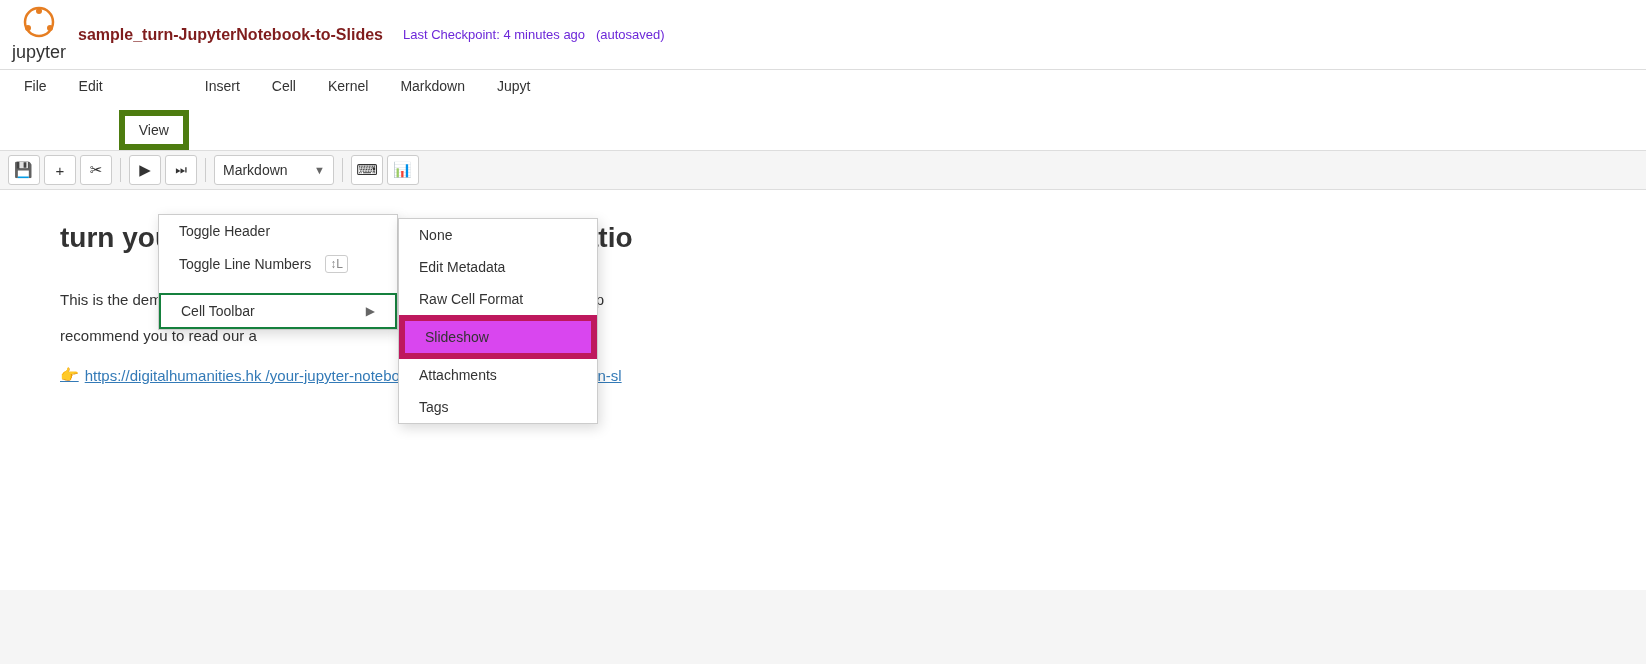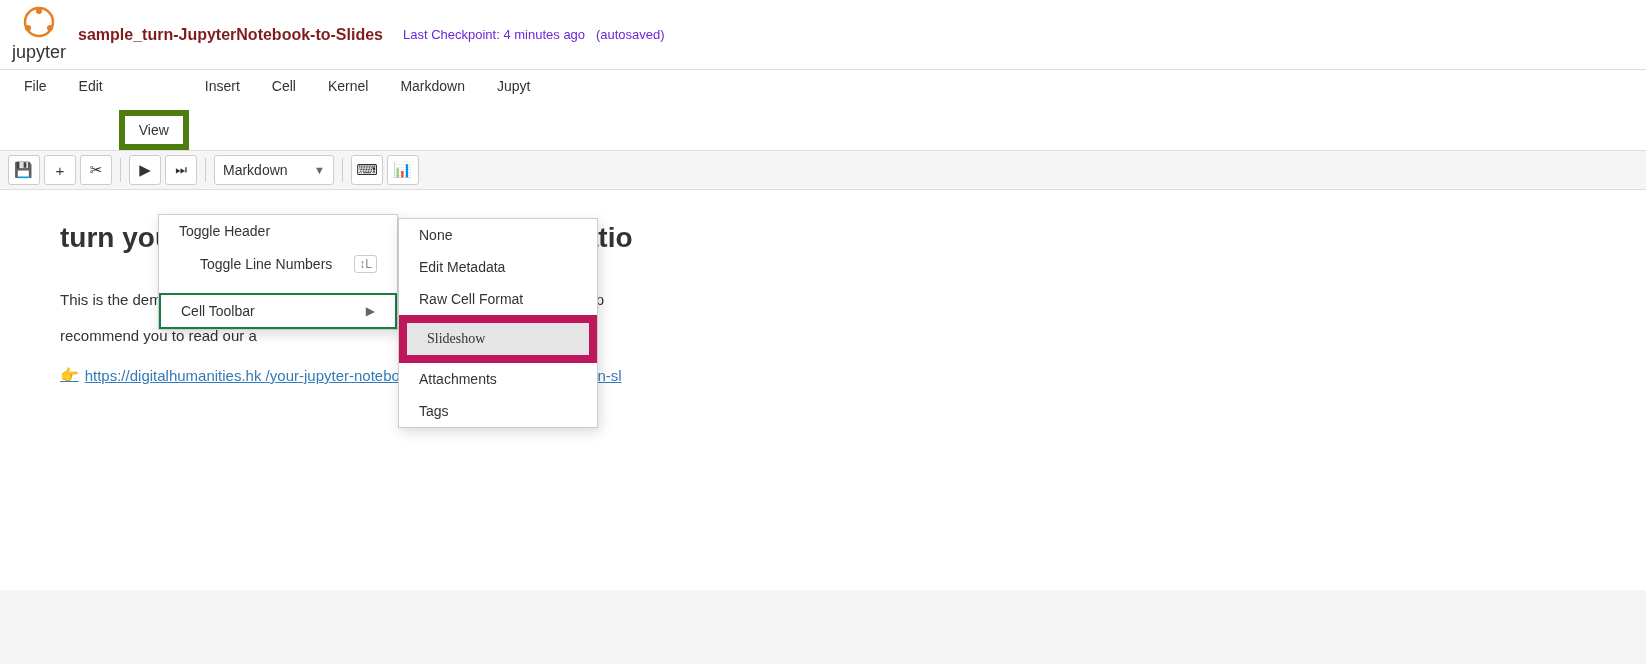--- a/index.html
+++ b/index.html
@@ -195,23 +195,22 @@
       z-index: 300;
     }
     .submenu-item {
       padding: 8px 20px;
       cursor: pointer;
       font-size: 14px;
       color: #333;
       white-space: nowrap;
     }
     .submenu-item.highlighted {
-      border: 8px solid #be185d;
-      background: #e5e5e5;
-      font-family: Liberation Serif, serif;
+      border: 6px solid #be185d;
+      background: #d946ef;
     }
 
     
     .overflow-hidden {
       overflow: hidden;
       white-space: nowrap;
     }
   </style>
 </head>
 <body>
@@ -259,21 +258,21 @@
     <span class="toolbar-select-arrow">▼</span>
   </div>
   <div class="toolbar-separator"></div>
   <div class="toolbar-btn">⌨</div>
   <div class="toolbar-btn">📊</div>
 </div>
 
 <div style="position:relative; background:#fff; z-index:50;">
   <div class="view-dropdown">
     <div class="dropdown-item">Toggle Header</div>
-    <div class="dropdown-item" style="justify-content: flex-end; gap: 12px;">
+    <div class="dropdown-item" style="justify-content: flex-start; gap: 4px;">
       <span>Toggle Line Numbers</span>
       <span class="shortcut">↕L</span>
     </div>
     <div class="dropdown-item highlighted">
       <span>Cell Toolbar</span>
       <span class="arrow">▶</span>
     </div>
   </div>
 
   <div class="cell-toolbar-submenu">

